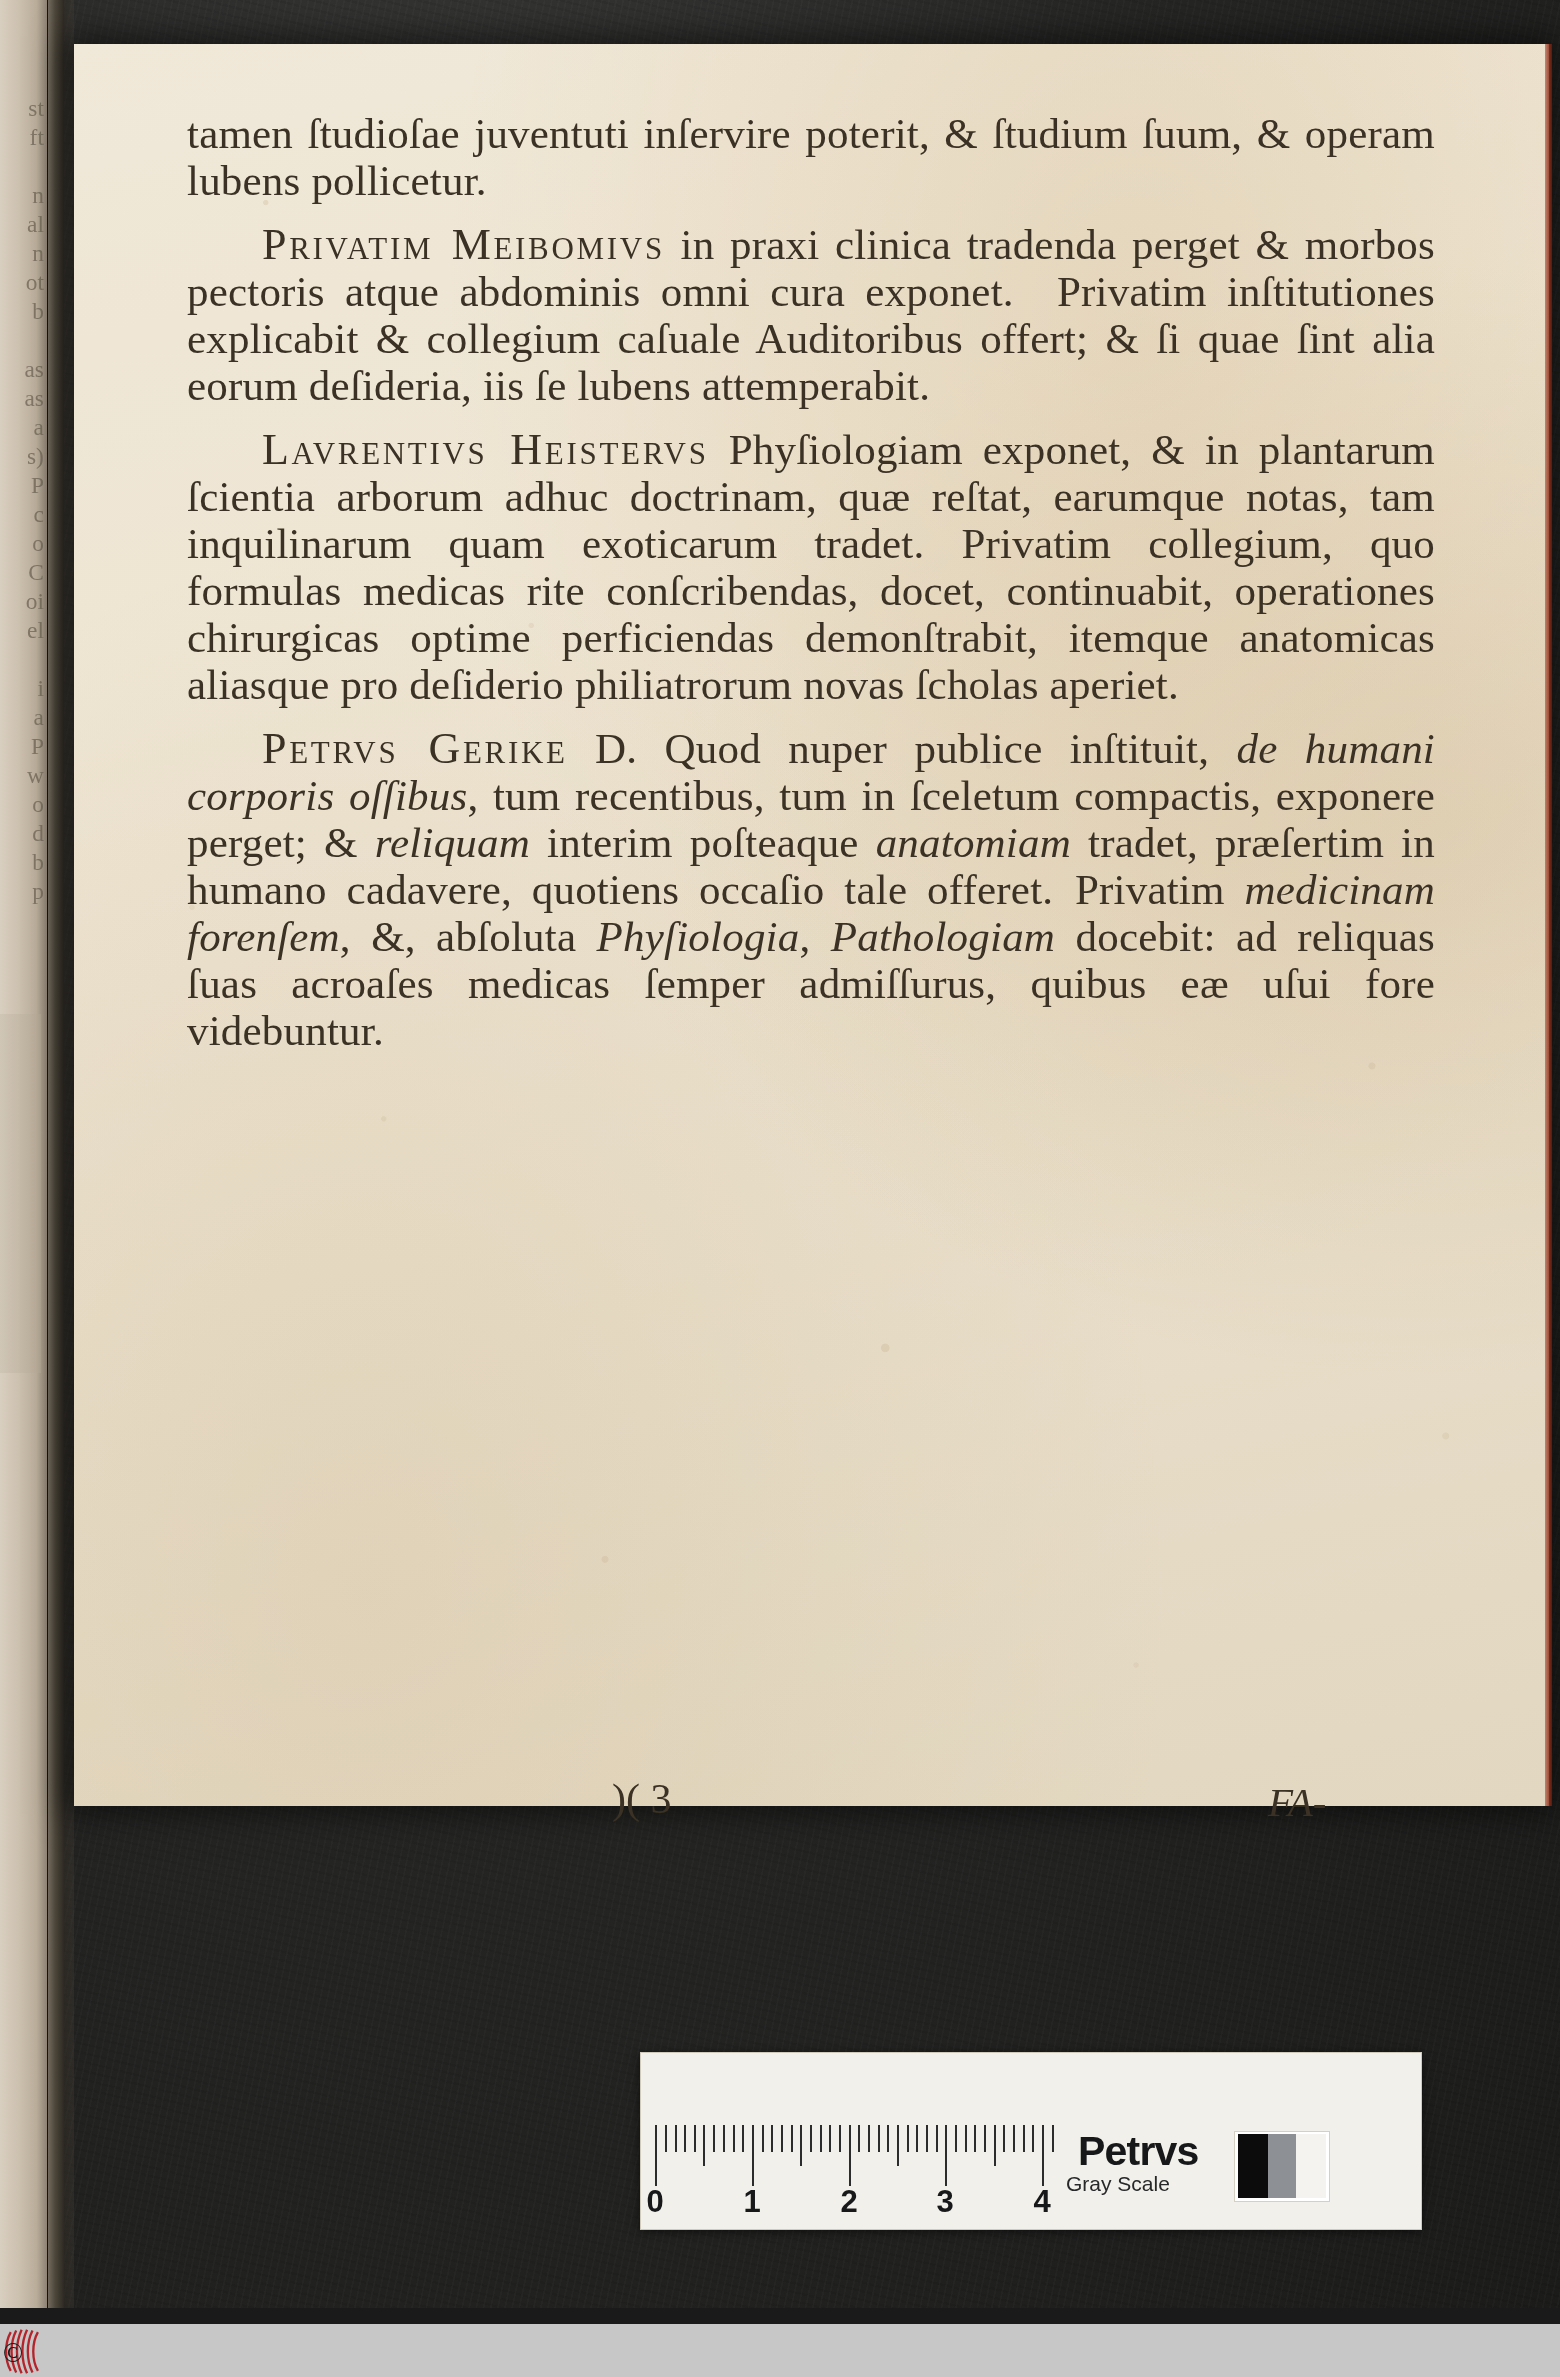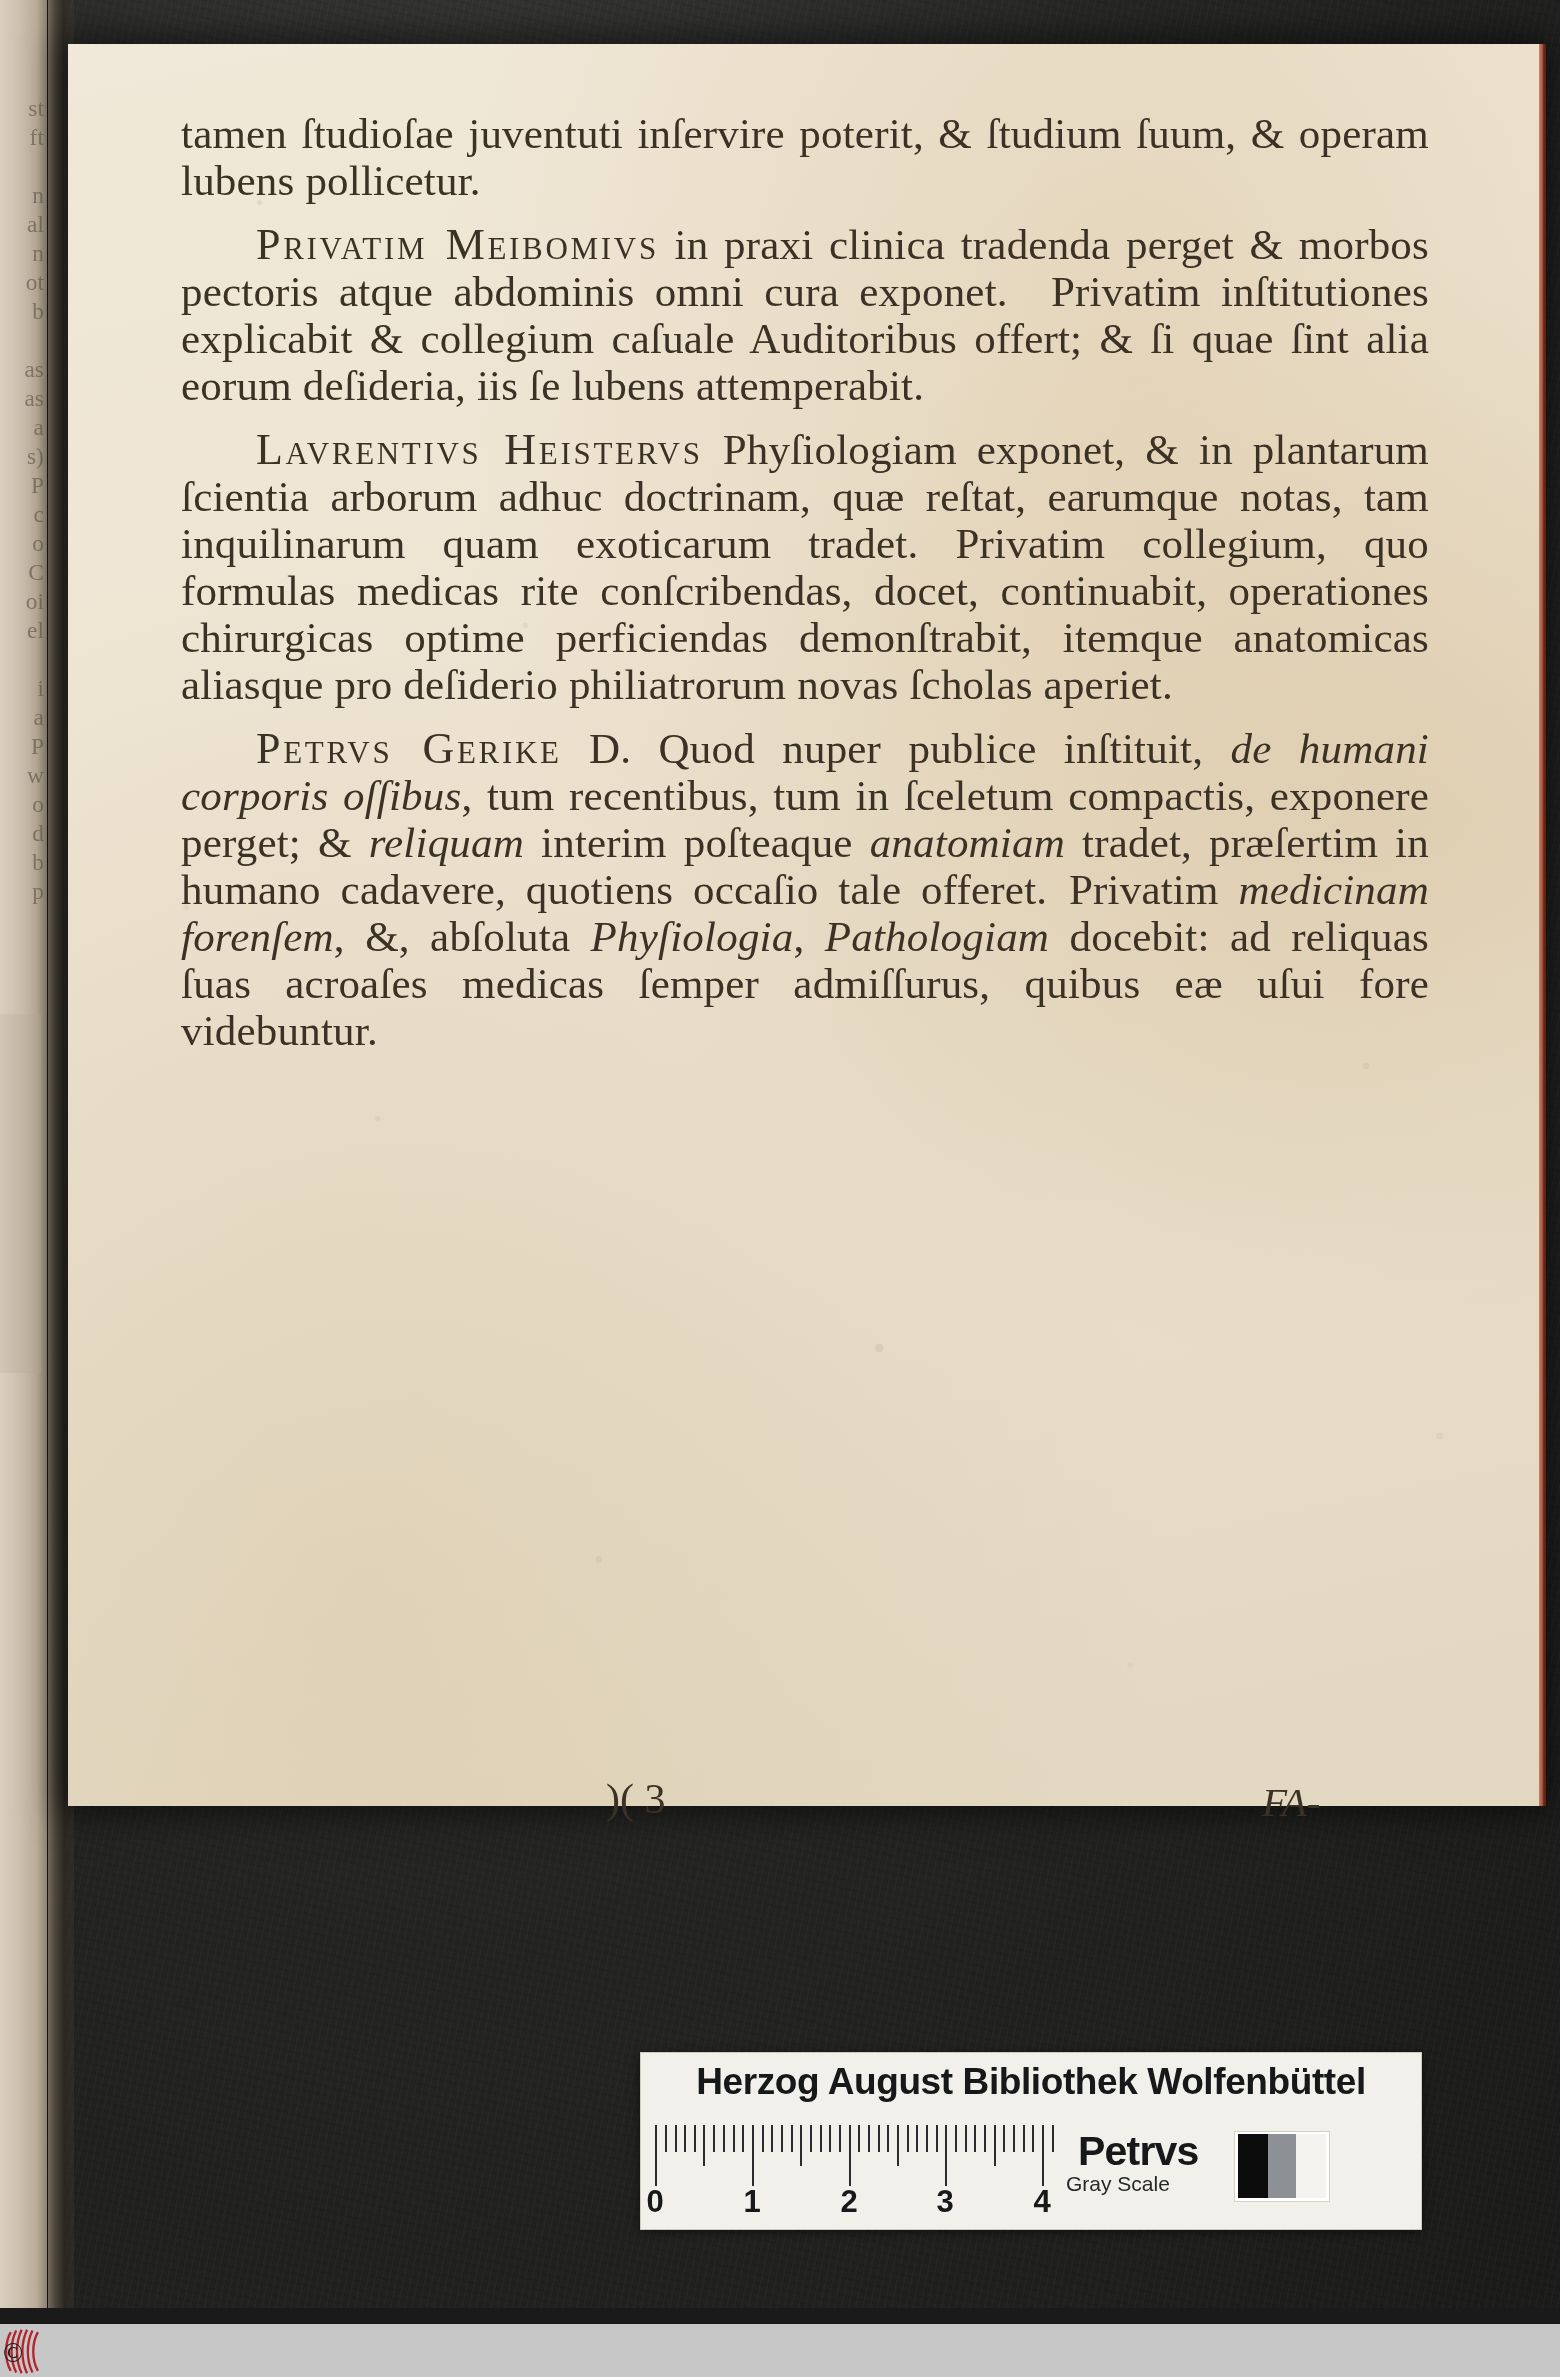--- a/index.html
+++ b/index.html
@@ -87,21 +87,21 @@
     top: 1014px;
     width: 41px;
     height: 359px;
     background: linear-gradient(90deg, #c9bfae 0%, #b4a895 100%);
     opacity: .55;
   }
 
   
   #page-sheet {
     position: absolute;
-    left: 68px;
+    left: 74px;
     top: 44px;
     width: 1475px;
     height: 1762px;
     background:
       radial-gradient(ellipse at 72% 16%, rgba(206,178,132,0.30) 0%, rgba(206,178,132,0) 46%),
       radial-gradient(ellipse at 92% 44%, rgba(196,166,120,0.26) 0%, rgba(196,166,120,0) 40%),
       radial-gradient(ellipse at 20% 88%, rgba(198,172,130,0.20) 0%, rgba(198,172,130,0) 48%),
       linear-gradient(168deg, #f0e8d8 0%, #eee5d3 30%, #e9dfcb 62%, #e2d7c0 100%);
     box-shadow: 0 0 31px 7.8px rgba(0,0,0,0.55);
   }
@@ -343,21 +343,20 @@
       <div class="para indented"><span class="smallcaps">Privatim Meibomivs</span><span> in praxi clinica tradenda perget &amp; morbos pectoris atque abdominis omni cura exponet. Privatim inſtitutiones explicabit &amp; collegium caſuale Auditoribus offert; &amp; ſi quae ſint alia eorum deſideria, iis ſe lubens attemperabit.</span></div>
       <div class="para indented"><span class="smallcaps">Lavrentivs Heistervs</span><span> Phyſiologiam exponet, &amp; in plantarum ſcientia arborum adhuc doctrinam, quæ reſtat, earumque notas, tam inquilinarum quam exoticarum tradet. Privatim collegium, quo formulas medicas rite conſcribendas, docet, continuabit, operationes chirurgicas optime perficiendas demonſtrabit, itemque anatomicas aliasque pro deſiderio philiatrorum novas ſcholas aperiet.</span></div>
       <div class="para indented"><span class="smallcaps">Petrvs Gerike</span><span> D. Quod nuper publice inſtituit, </span><span class="ital">de humani corporis oſſibus</span><span>, tum recentibus, tum in ſceletum compactis, exponere perget; &amp; </span><span class="ital">reliquam</span><span> interim poſteaque </span><span class="ital">anatomiam</span><span> tradet, præſertim in humano cadavere, quotiens occaſio tale offeret. Privatim </span><span class="ital">medicinam forenſem</span><span>, &amp;, abſoluta </span><span class="ital">Phyſiologia</span><span>, </span><span class="ital">Pathologiam</span><span> docebit: ad reliquas ſuas acroaſes medicas ſemper admiſſurus, quibus eæ uſui fore videbuntur.</span></div>
     </div>
 
   <div id="signature-mark">)( 3</div>
   <div id="catchword">FA-</div>
 </div>
 
 <div id="target-card">
-  <div id="library-name">Herzog August Bibliothek Wolfenbüttel</div>
   <div id="ruler">
       <div class="tick major" style="left: 3.1px;"></div>
       <div class="tick minor" style="left: 12.8px;"></div>
       <div class="tick minor" style="left: 22.5px;"></div>
       <div class="tick minor" style="left: 32px;"></div>
       <div class="tick minor" style="left: 42px;"></div>
       <div class="tick mid" style="left: 51px;"></div>
       <div class="tick minor" style="left: 61px;"></div>
       <div class="tick minor" style="left: 71px;"></div>
       <div class="tick minor" style="left: 81px;"></div>

